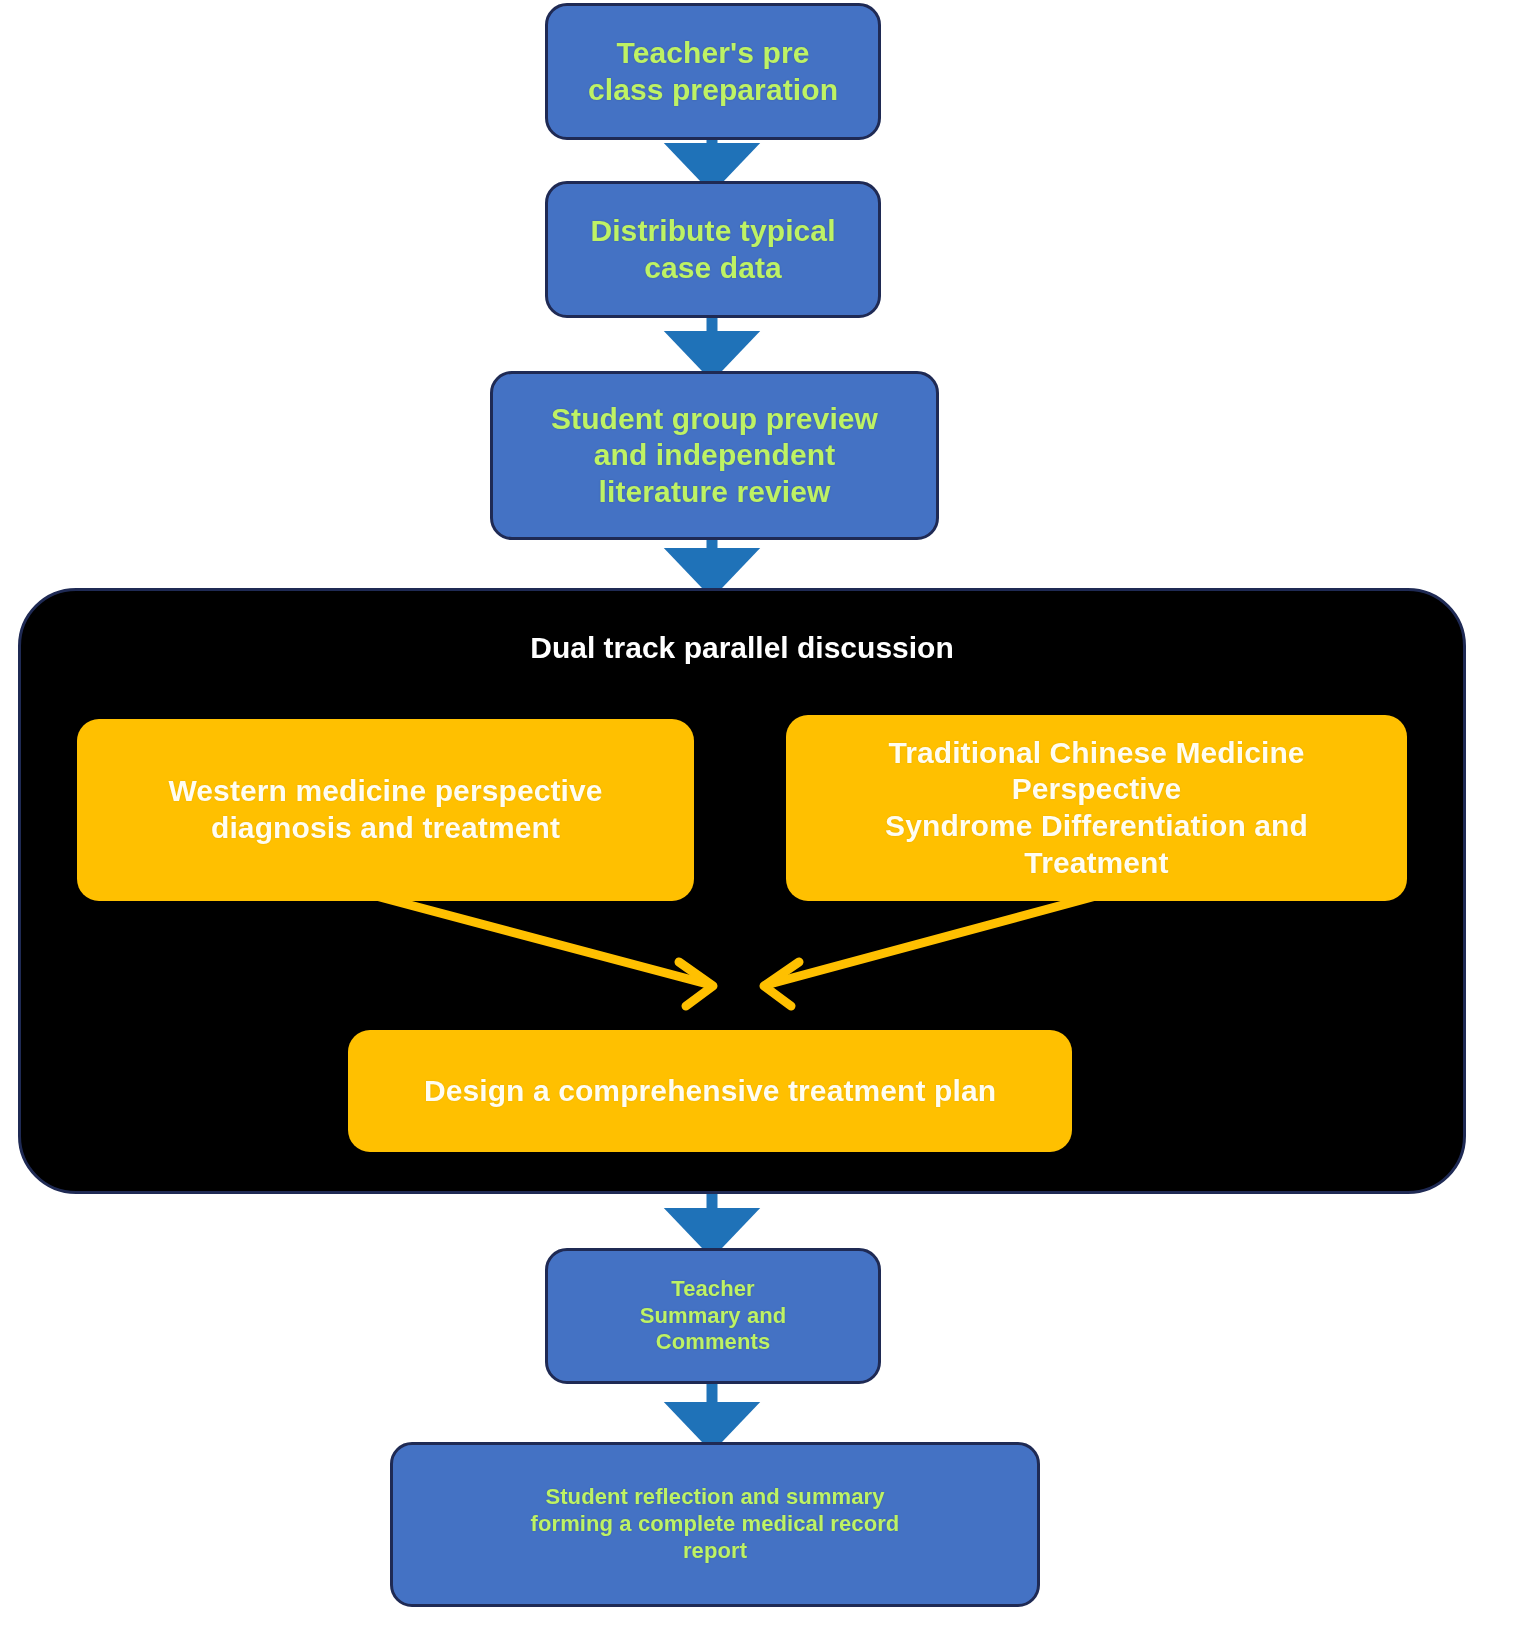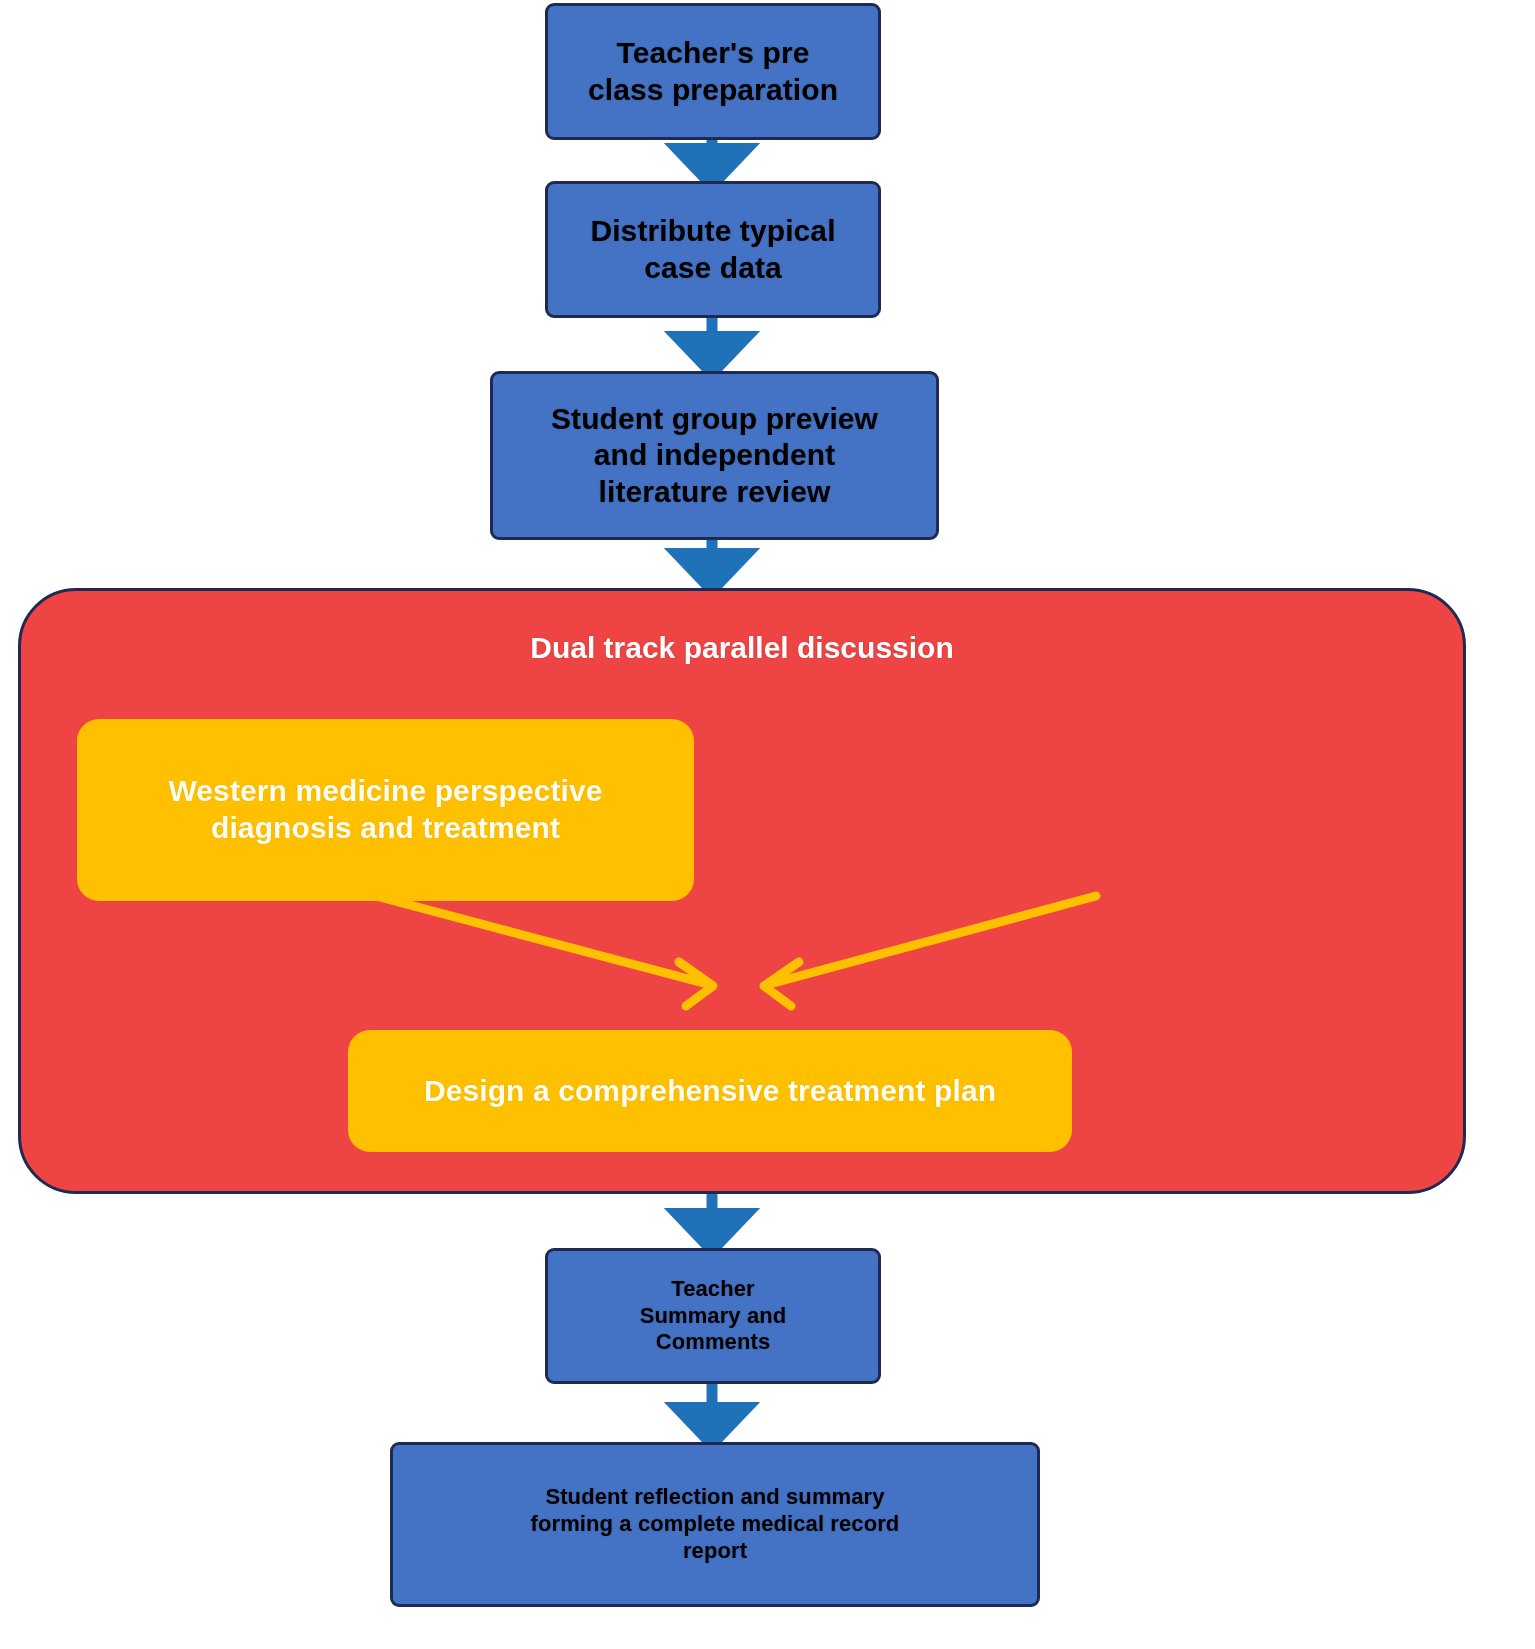--- a/index.html
+++ b/index.html
@@ -25,35 +25,35 @@
     justify-content: center;
     text-align: center;
     font-weight: bold;
     line-height: 1.22;
     letter-spacing: 0.1px;
     white-space: pre-line;
   }
   .blue-node {
     background: #4472C4;
     border: 3px solid #1F2A54;
-    color: #000000;
-    border-radius: 9px;
+    color: #bef264;
+    border-radius: 22px;
     text-shadow: 0 0 2px rgba(0,0,0,0.18);
   }
   .yellow-node {
     background: #FFC000;
     border: none;
     color: #FFFDF2;
     border-radius: 22px;
     text-shadow: 0 0 2px rgba(0,0,0,0.10);
   }
   .container-node {
     position: absolute;
     box-sizing: border-box;
-    background: #ef4444;
+    background: #000000;
     border: 3px solid #1F2A54;
     border-radius: 58px;
   }
   .container-title {
     position: absolute;
     left: 0;
     right: 0;
     text-align: center;
     color: #ffffff;
     font-weight: bold;
@@ -133,20 +133,26 @@
         <line x1="1075" y1="305" x2="745" y2="394" stroke="#FFC000" stroke-width="9" stroke-linecap="round"></line>
         <path d="M778,371 L743,395 L770,415" fill="none" stroke="#FFC000" stroke-width="9" stroke-linecap="round" stroke-linejoin="round"></path>
       </g>
     </svg>
 
     <div class="node yellow-node" style="left:56px; top:128px; width:617px; height:182px; font-size:30px;">
       <span>Western medicine perspective
 diagnosis and treatment</span>
     </div>
 
+    <div class="node yellow-node" style="left:765px; top:124px; width:621px; height:186px; font-size:30px;">
+      <span>Traditional Chinese Medicine
+Perspective
+Syndrome Differentiation and
+Treatment</span>
+    </div>
 
     <div class="node yellow-node" style="left:327px; top:400px; width:724px; height:122px; font-size:30px;margin-top:39px;">
       <span>Design a comprehensive treatment plan</span>
     </div>
   </div>
 
   <div class="node blue-node" style="left:545px; top:1248px; width:336px; height:136px; font-size:22px;">
     <span>Teacher
 Summary and
 Comments</span>

